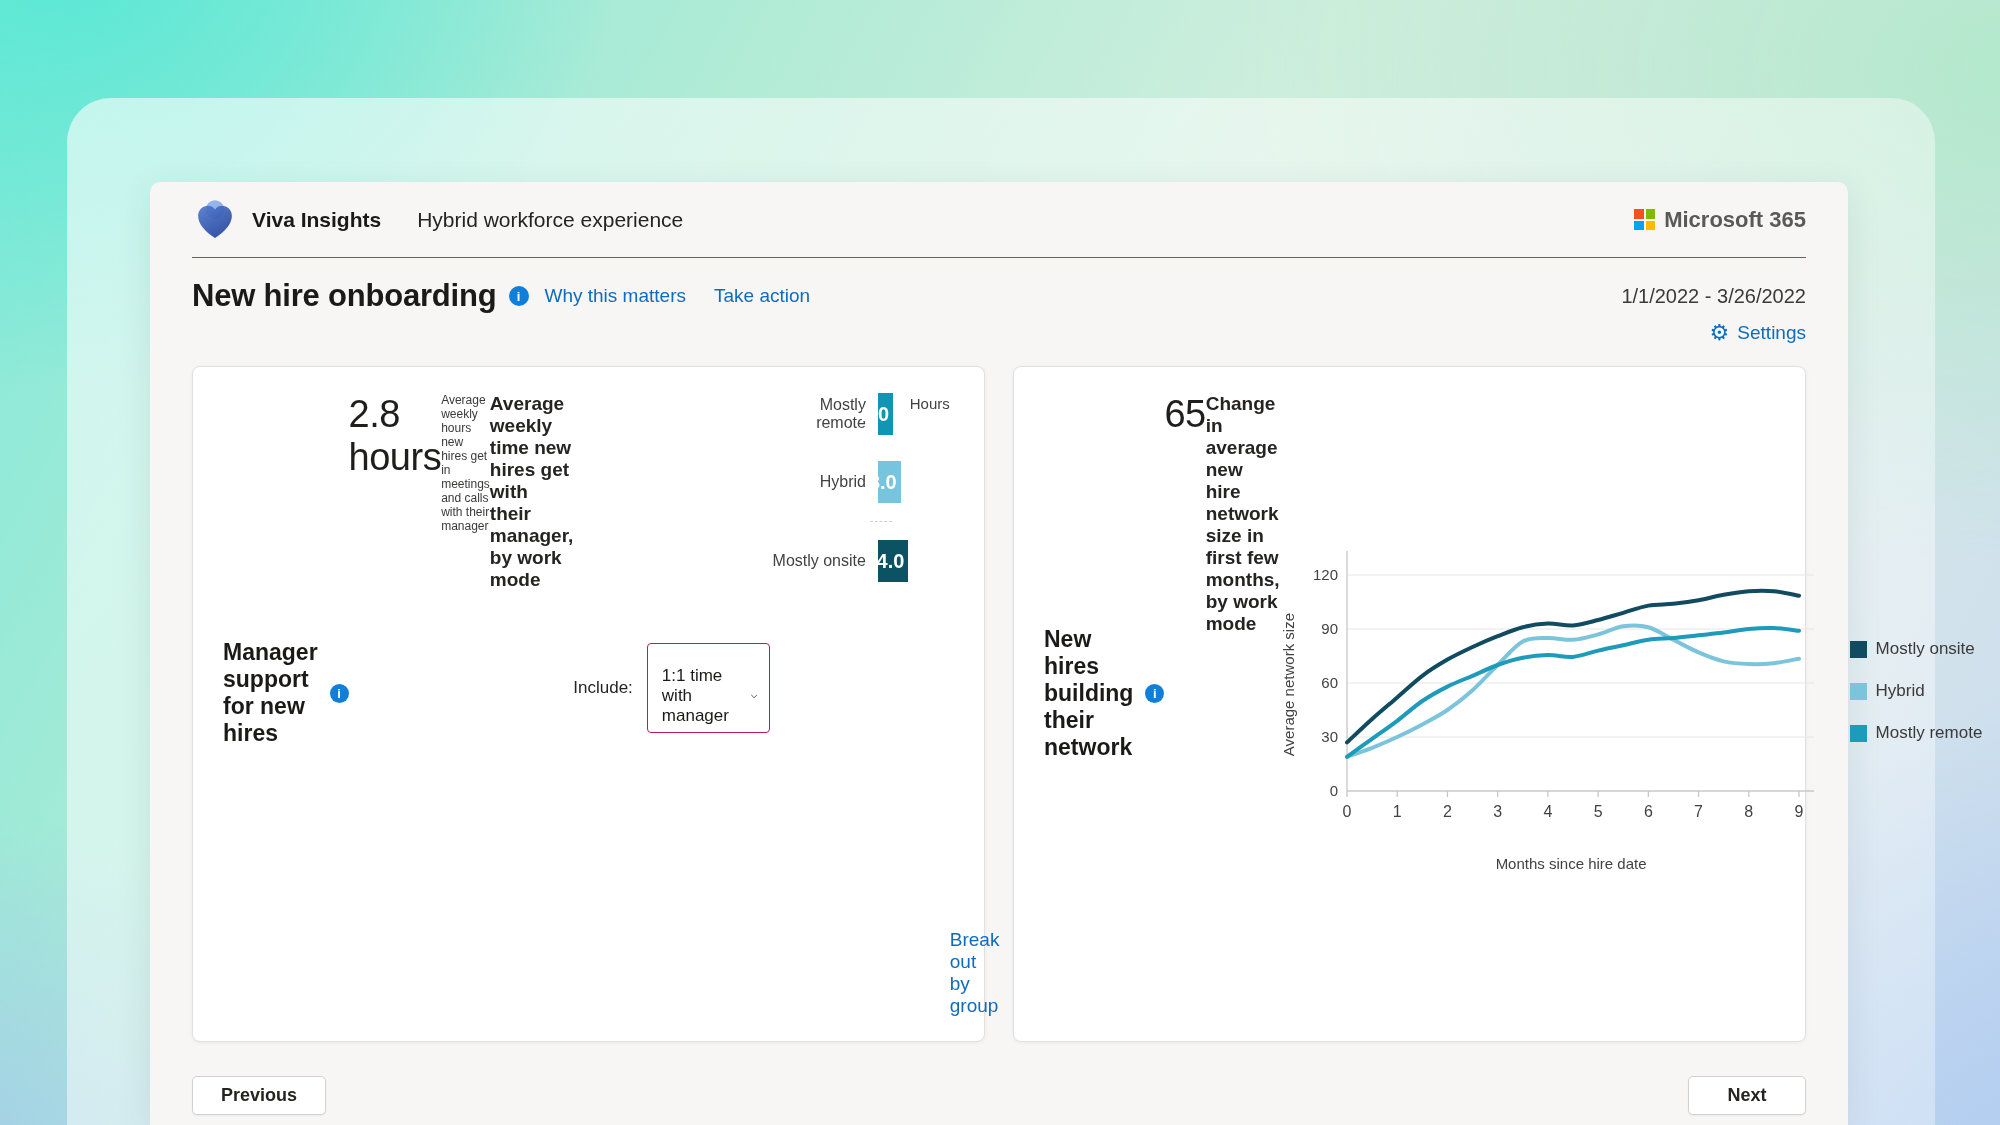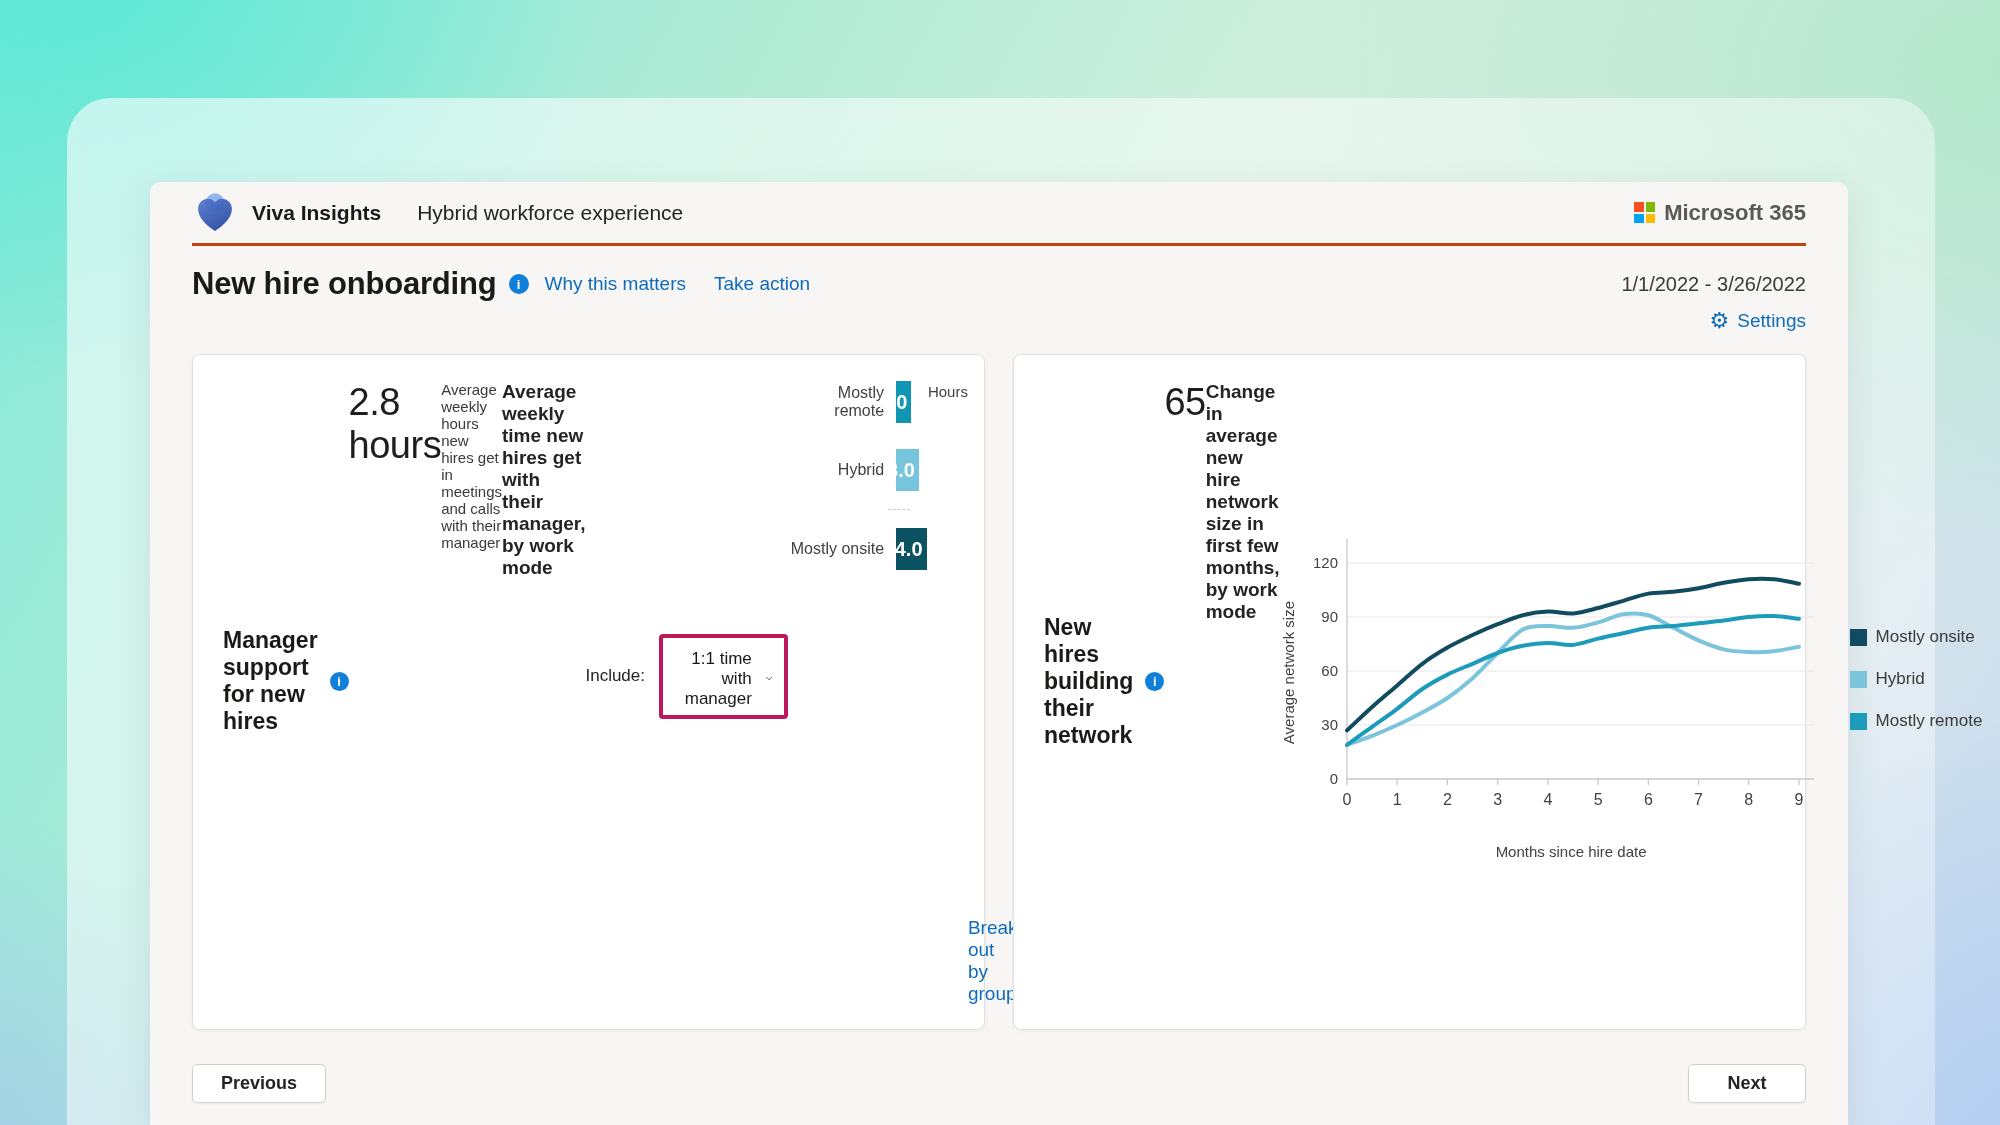--- a/index.html
+++ b/index.html
@@ -21,23 +21,23 @@
   }
   .app {
     position:absolute; left:150px; top:182px; width:1698px; bottom:0;
     background:#f7f6f4;
     border-radius:10px 10px 0 0;
     box-shadow:0 10px 36px rgba(30,60,70,0.10);
     display:flex; flex-direction:column;
   }
   
   .app-header {
-    height:64px; margin:0 42px; flex:0 0 auto;
+    height:76px; margin:0 42px; flex:0 0 auto;
     display:flex; align-items:center;
-    border-bottom:3px solid #c2410c;
+    border-bottom:1px solid #c2410c;
   }
   .viva-logo { width:46px; height:46px; margin-right:14px; flex:0 0 auto; }
   .app-name { font-size:21px; font-weight:700; color:#1b1a19; }
   .page-title { font-size:21px; font-weight:400; color:#252423; margin-left:36px; }
   .brand { margin-left:auto; display:flex; align-items:center; gap:9px; }
   .ms-squares { width:21px; height:21px; display:grid; grid-template-columns:1fr 1fr; gap:2px; }
   .ms-squares i { display:block; }
   .ms-squares i:nth-child(1){ background:#f25022; }
   .ms-squares i:nth-child(2){ background:#7fba00; }
   .ms-squares i:nth-child(3){ background:#00a4ef; }
@@ -64,29 +64,29 @@
   .cards { display:flex; gap:28px; padding:22px 42px 0; flex:0 0 auto; }
   .card {
     background:#fff; border:1px solid #e2e0de; border-radius:8px;
     box-shadow:0 1px 4px rgba(0,0,0,0.05);
     width:calc((100% - 28px)/2); height:676px;
     padding:26px 30px 24px; display:flex; flex-direction:row;
   }
   .card-title-row { display:flex; align-items:center; margin-bottom:24px; }
   .card-title { font-size:23px; font-weight:700; color:#1b1a19; }
   .metric { font-size:38px; font-weight:400; color:#1f1e1d; letter-spacing:-0.5px; margin-bottom:12px; }
-  .metric-caption { font-size:15px; color:#3b3a39; margin-bottom:46px; }
+  .metric-caption { font-size:12px; color:#3b3a39; margin-bottom:46px; }
   .chart-subtitle { font-size:19px; font-weight:700; color:#252423; margin-bottom:26px; }
   
   .include-row { display:flex; align-items:center; gap:14px; margin-bottom:34px; }
   .include-label { font-size:17px; color:#252423; }
   .dropdown {
     display:inline-flex; align-items:center; gap:14px;
-    border:4px solid #be185d; border-radius:4px; background:#fff;
-    padding:11px 12px 6px 14px; font-size:17px; color:#1b1a19; cursor:pointer;text-align:right;
+    border:1px solid #be185d; border-radius:4px; background:#fff;
+    padding:22px 12px 6px 14px; font-size:17px; color:#1b1a19; cursor:pointer;
   }
   .chev { width:14px; height:9px; }
   
   .bar-chart { flex:0 0 auto; }
   .bar-row { display:flex; align-items:center; height:42px; margin-bottom:26px; }
   .bar-label { width:108px; padding-right:12px; text-align:right; font-size:16px; color:#424242; flex:0 0 auto; }
   .bar-track { flex:1 1 auto; height:100%; position:relative; }
   .bar-fill { height:100%; display:flex; align-items:center; justify-content:flex-end; }
   .bar-value { color:#fff; font-size:20px; font-weight:700; padding-right:4px; }
   .bar-divider { border-top:1px dashed #cfcecd; margin:-8px 18px 18px 100px; height:0; }

